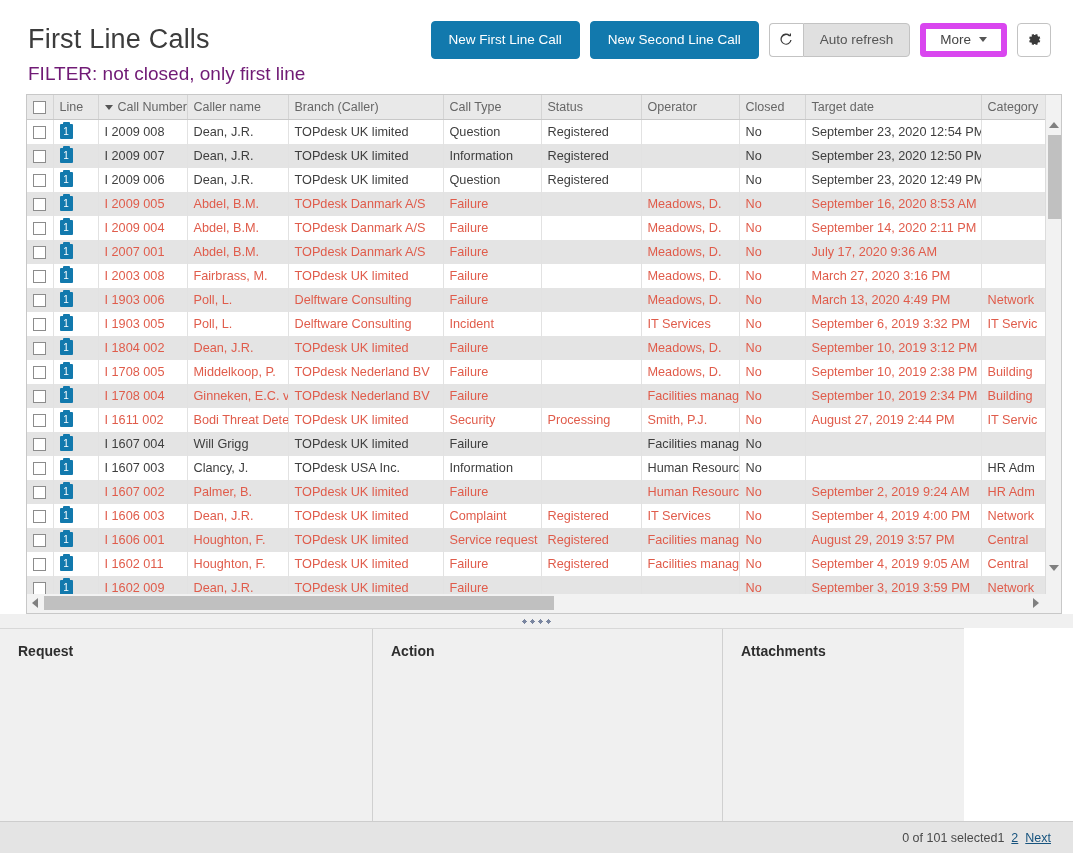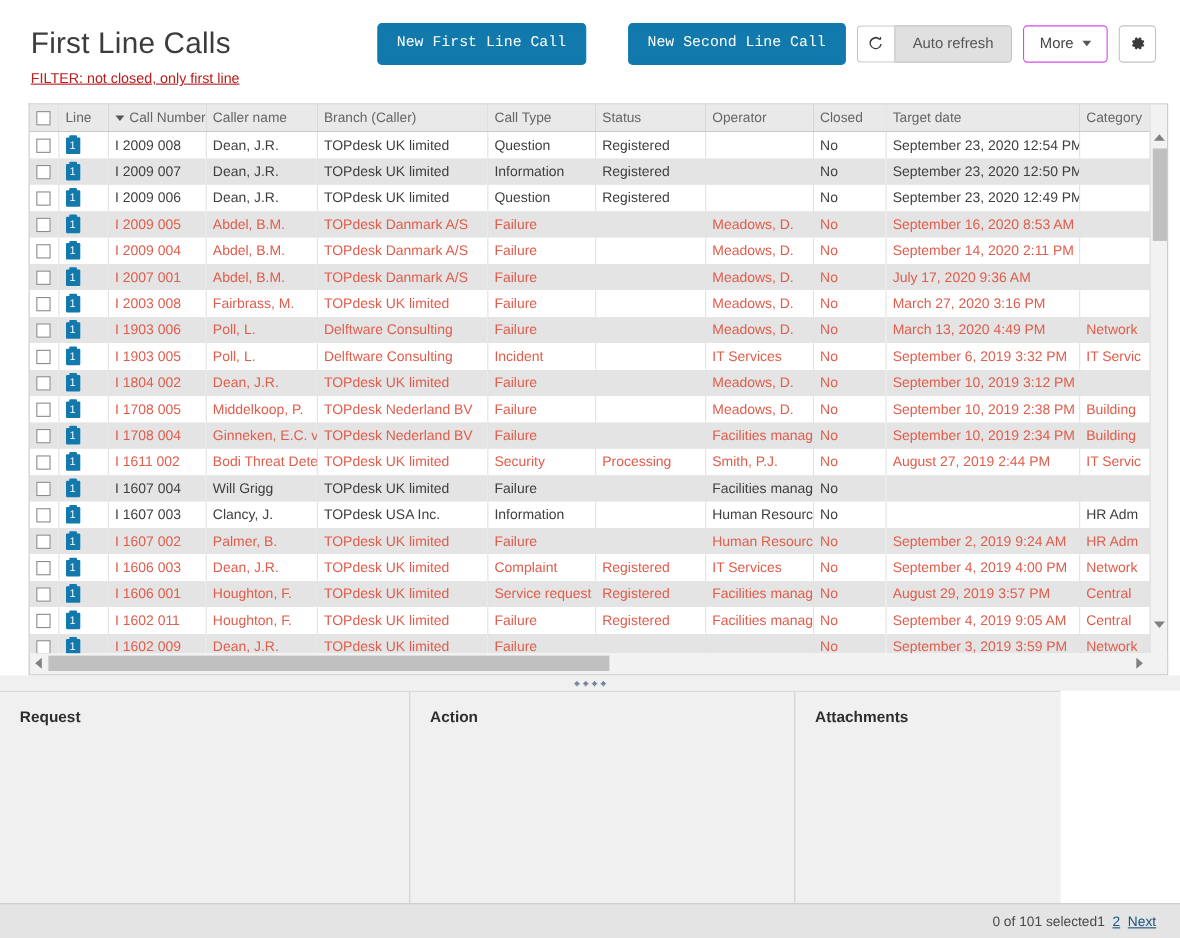--- a/index.html
+++ b/index.html
@@ -14,50 +14,50 @@
 
   
   .header { position: relative; height: 88px; padding: 0 28px; }
   .page-title {
     position: absolute; left: 28px; top: 24px;
     font-size: 27px; font-weight: 400; color: #3c3c3c;
     letter-spacing: .2px;
   }
   .filter-line {
     position: absolute; left: 28px; top: 63px;
-    font-size: 13px; color: #b91c1c; text-decoration: underline;
+    font-size: 19px; color: #701a75;
   }
   .header-actions {
     position: absolute; right: 22px; top: 21px;
     display: flex; align-items: center; gap: 10px;
   }
   .btn {
-    font-family: Liberation Mono, monospace;
+    font-family: Liberation Sans, sans-serif;
     font-size: 13.5px; cursor: pointer; border-radius: 4px;
-    border: 1px solid transparent; line-height: 1; margin-left: 28px;
+    border: 1px solid transparent; line-height: 1;
   }
   .btn-primary {
     background: #1279ad; color: #fff; border-color:#1279ad;
     padding: 11px 17px; font-weight: 400;
   }
   .btn-group { display: flex; align-items: stretch; }
   .btn-refresh {
     background: #fff; border: 1px solid #c3c3c3; border-right: none;
     border-radius: 4px 0 0 4px; width: 34px;
     display: flex; align-items: center; justify-content: center;
     color: #444; cursor: pointer;
   }
   .btn-autorefresh {
     background: #e0e0e0; border: 1px solid #c3c3c3;
     border-radius: 0 4px 4px 0; padding: 0 16px;
     display: flex; align-items: center;
     font-size: 13.5px; color: #555; cursor: pointer; height: 34px;
   }
   .btn-more {
-    background: #fff; border: 1px solid #d946ef; border-radius: 4px;
+    background: #fff; border: 6px solid #d946ef; border-radius: 4px;
     padding: 0 14px; height: 34px; display: flex; align-items: center; gap: 8px;
     font-size: 13.5px; color: #444; cursor: pointer;
   }
   .caret {
     width: 0; height: 0; border-left: 4px solid transparent;
     border-right: 4px solid transparent; border-top: 5px solid #555;
     display:inline-block;
   }
   .btn-gear {
     background: #fff; border: 1px solid #c3c3c3; border-radius: 4px;

